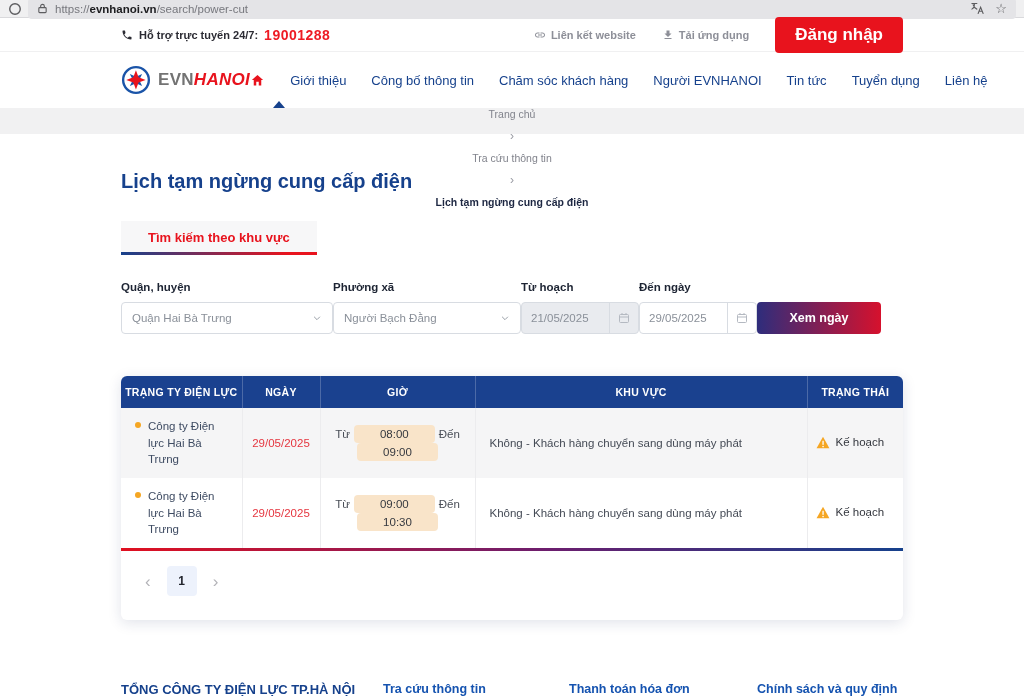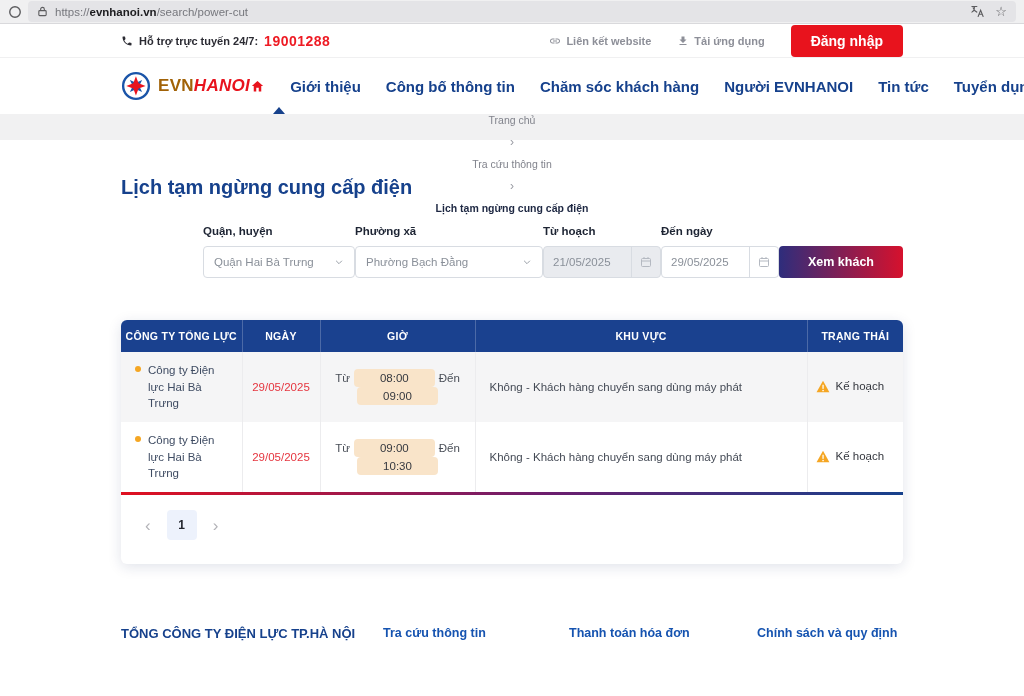--- a/index.html
+++ b/index.html
@@ -1,76 +1,76 @@
 <!DOCTYPE html>
 <html lang="vi"><head>
 <meta charset="utf-8">
 <style>
   * { margin:0; padding:0; box-sizing:border-box; }
   html,body { width:1024px; height:696px; overflow:hidden; }
   body { font-family:"Liberation Sans", sans-serif; background:#fff; color:#333; }
   .container { width:782px; margin:0 auto; }
 
   
-  .browser-bar { height:24px; background:#f0f0f1; border-bottom:1px solid #d9d9dc;
+  .browser-bar { height:18px; background:#f0f0f1; border-bottom:1px solid #d9d9dc;
                  display:flex; align-items:center; padding:0 8px; gap:6px; }
   .chrome-icon { display:inline-flex; align-items:center; justify-content:center; color:#5c5c5f; }
   .url-bar { flex:1; height:21px; background:#e4e4e7; border-radius:4px;
              display:flex; align-items:center; padding:0 9px; gap:7px; font-size:11.5px; color:#51525a; }
   .url-text { flex:1; white-space:nowrap; }
   .url-text .scheme, .url-text .path { color:#76777d; }
   .url-text .host { color:#1c1c1f; font-weight:bold; }
   .url-actions { display:flex; align-items:center; gap:10px; color:#5c5c5f; }
   .star-glyph { font-size:13px; line-height:1; }
 
   
   .topbar { height:34px; background:#fff; border-bottom:1px solid #f0f0f1; }
   .topbar .container { height:100%; display:flex; align-items:center; justify-content:space-between; }
   .hotline { display:flex; align-items:center; gap:6px; font-size:11px; color:#2b2b33; font-weight:bold; }
   .hotline-number { color:#ee1b24; font-size:14px; font-weight:bold; letter-spacing:.5px; }
   .topbar-right { display:flex; align-items:center; gap:26px; }
   .topbar-link { display:flex; align-items:center; gap:5px; font-size:11px; color:#8d8f98; font-weight:bold; cursor:pointer; }
-  .login-btn { background:#e8131d; color:#fff; font-weight:bold; font-size:14px;
+  .login-btn { background:#e8131d; color:#fff; font-weight:bold; font-size:17px;
                border:none; border-radius:4px; padding:8px 20px; cursor:pointer; }
 
   
   .mainnav { height:56px; background:#fff; }
   .mainnav .container { height:100%; display:flex; align-items:center; justify-content:space-between; position:relative; }
   .logo { display:flex; align-items:center; gap:7px; cursor:pointer; }
   .logo-text { font-size:17px; font-weight:bold; letter-spacing:.3px; }
-  .logo-text .evn { color:#a16207; }
+  .logo-text .evn { color:#737373; }
   .logo-text .hanoi { color:#e8131d; font-style:italic; }
   .nav-menu { display:flex; align-items:center; gap:25px; }
-  .nav-item { font-size:15px; font-weight:bold; color:#16418c; cursor:pointer; white-space:nowrap; }
+  .nav-item { font-size:13px; font-weight:normal; color:#16418c; cursor:pointer; white-space:nowrap; }
   .nav-home { display:flex; align-items:center; cursor:pointer; }
   .nav-active-indicator { position:absolute; bottom:0; left:152px; width:0; height:0;
       border-left:6px solid transparent; border-right:6px solid transparent; border-bottom:7px solid #16418c; }
 
   
   .breadcrumb-bar { height:26px; background:#f1f1f2; }
   .breadcrumb-bar .container { height:100%; display:flex; align-items:center; gap:9px; font-size:10.5px; color:#81838c;flex-direction:column; }
   .crumb-sep { color:#9a9ca4; font-size:12px; }
   .crumb-current { color:#1d2742; font-weight:bold; }
 
   
   .page-title { padding-top:36px; font-size:20px; font-weight:bold; color:#16418c; }
   .tabs { margin-top:28px; display:flex; }
   .tab { position:relative; background:#f7f7f8; color:#e8131d; font-weight:bold; font-size:13px;
          padding:9px 27px 10px; cursor:pointer; }
   .tab::after { content:""; position:absolute; left:0; right:0; bottom:0; height:3px;
                 background:linear-gradient(90deg,#16418c 0%,#e8131d 85%); }
 
   
-  .form-row { display:flex; justify-content:flex-end; margin-top:26px; align-items:flex-end; }
+  .form-row { display:flex; justify-content:flex-start; margin-top:26px; align-items:flex-end; }
   .fgroup { display:flex; flex-direction:column; }
   .flabel { font-size:11.5px; font-weight:bold; color:#1d2433; margin-bottom:9px; }
   .select-box { height:32px; border:1px solid #d8dce2; border-radius:4px; background:#fff;
                 display:flex; align-items:center; justify-content:space-between; padding:0 10px;
                 font-size:11.5px; color:#8a9099; cursor:pointer; }
-  .w-district { width:152px; } .w-ward { width:188px; }
+  .w-district { width:212px; } .w-ward { width:188px; }
   .date-group { display:flex; height:32px; border:1px solid #d8dce2; border-radius:4px; overflow:hidden; width:118px; background:#fff; }
   .date-group.disabled { background:#e9ebef; }
   .date-input { flex:1; display:flex; align-items:center; padding:0 9px; font-size:11.5px; color:#8a9099; }
   .date-icon-seg { width:29px; border-left:1px solid #d8dce2; display:flex; align-items:center; justify-content:center; color:#b4b9c1; }
   .submit-btn { width:124px; height:32px; border:none; border-radius:4px; cursor:pointer;
                 background:linear-gradient(90deg,#2e2d7c 0%,#d6112d 100%);
                 color:#fff; font-weight:bold; font-size:12.5px; }
 
   
   .table-card { margin-top:42px; background:#fff; border-radius:6px; overflow:hidden;
@@ -203,37 +203,40 @@
     <span class="crumb-sep">›</span>
     <span>Tra cứu thông tin</span>
     <span class="crumb-sep">›</span>
     <span class="crumb-current">Lịch tạm ngừng cung cấp điện</span>
   </div>
 </div>
 
 <div class="container">
   <h1 class="page-title">Lịch tạm ngừng cung cấp điện</h1>
 
+  <div class="tabs">
+    <div class="tab">Tìm kiếm theo khu vực</div>
+  </div>
 
   <div class="form-row">
     <div class="fgroup">
       <span class="flabel">Quận, huyện</span>
       <div class="select-box w-district">
         <span>Quận Hai Bà Trưng</span>
         <span>
           <svg width="10" height="10" viewBox="0 0 24 24" fill="none" stroke="#9aa0a8" stroke-width="2.4">
               <polyline points="5,9 12,16 19,9"></polyline>
             </svg>
         </span>
       </div>
     </div>
     <div class="fgroup">
       <span class="flabel">Phường xã</span>
       <div class="select-box w-ward">
-        <span>Phường Bạch Đằng</span>
+        <span>Người Bạch Đằng</span>
         <span>
           <svg width="10" height="10" viewBox="0 0 24 24" fill="none" stroke="#9aa0a8" stroke-width="2.4">
               <polyline points="5,9 12,16 19,9"></polyline>
             </svg>
         </span>
       </div>
     </div>
     <div class="fgroup">
       <span class="flabel">Từ hoạch</span>
       <div class="date-group disabled">
@@ -255,35 +258,35 @@
         <span class="date-icon-seg">
           <svg width="12" height="12" viewBox="0 0 24 24" fill="none" stroke="#b4b9c1" stroke-width="2">
               <rect x="3" y="5" width="18" height="16" rx="2"></rect>
               <line x1="3" y1="10" x2="21" y2="10"></line>
               <line x1="8" y1="2" x2="8" y2="6"></line>
               <line x1="16" y1="2" x2="16" y2="6"></line>
             </svg>
         </span>
       </div>
     </div>
-    <button class="submit-btn">Xem khách</button>
+    <button class="submit-btn">Xem ngày</button>
   </div>
 
   <div class="table-card">
     <table>
       <colgroup>
           <col style="width:121px">
           <col style="width:78px">
           <col style="width:155px">
           <col style="width:332px">
           <col style="width:96px">
         </colgroup>
       <thead>
         <tr>
-          <th>CÔNG TY TỔNG LỰC</th>
+          <th>TRẠNG TY ĐIỆN LỰC</th>
           <th>NGÀY</th>
           <th>GIỜ</th>
           <th>KHU VỰC</th>
           <th>TRẠNG THÁI</th>
         </tr>
       </thead>
       <tbody>
         <tr class="odd">
           <td>
               <span class="cell-company">

